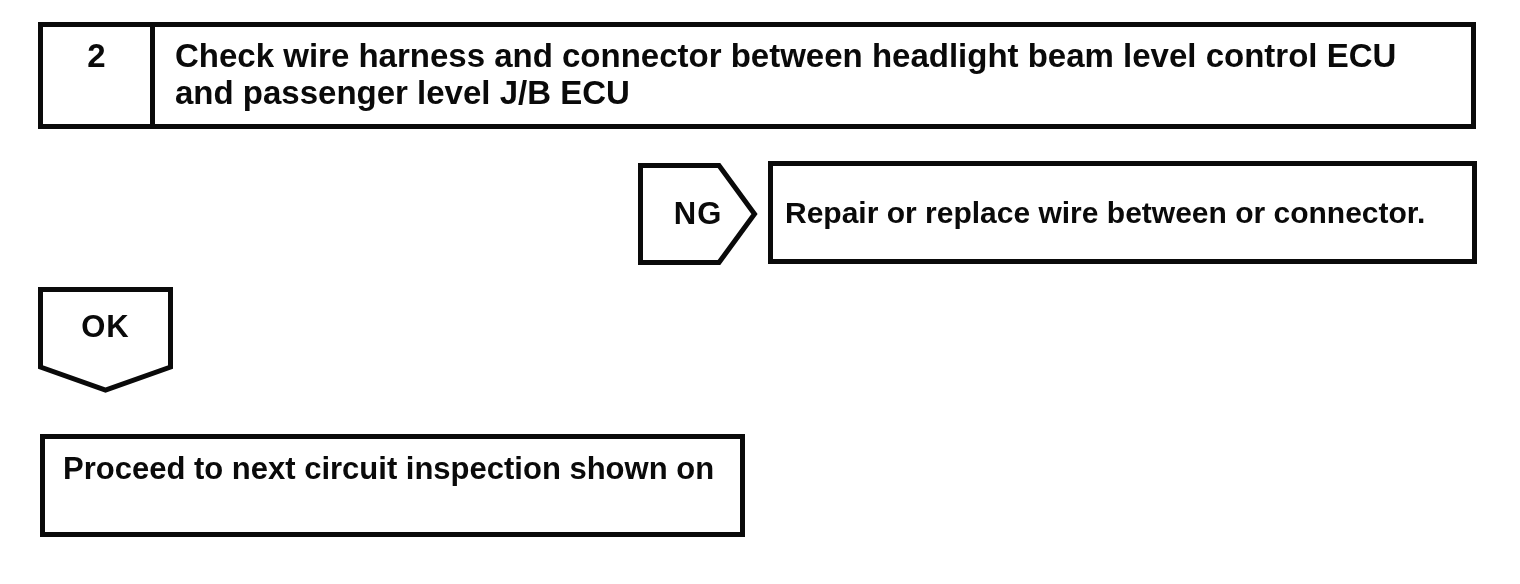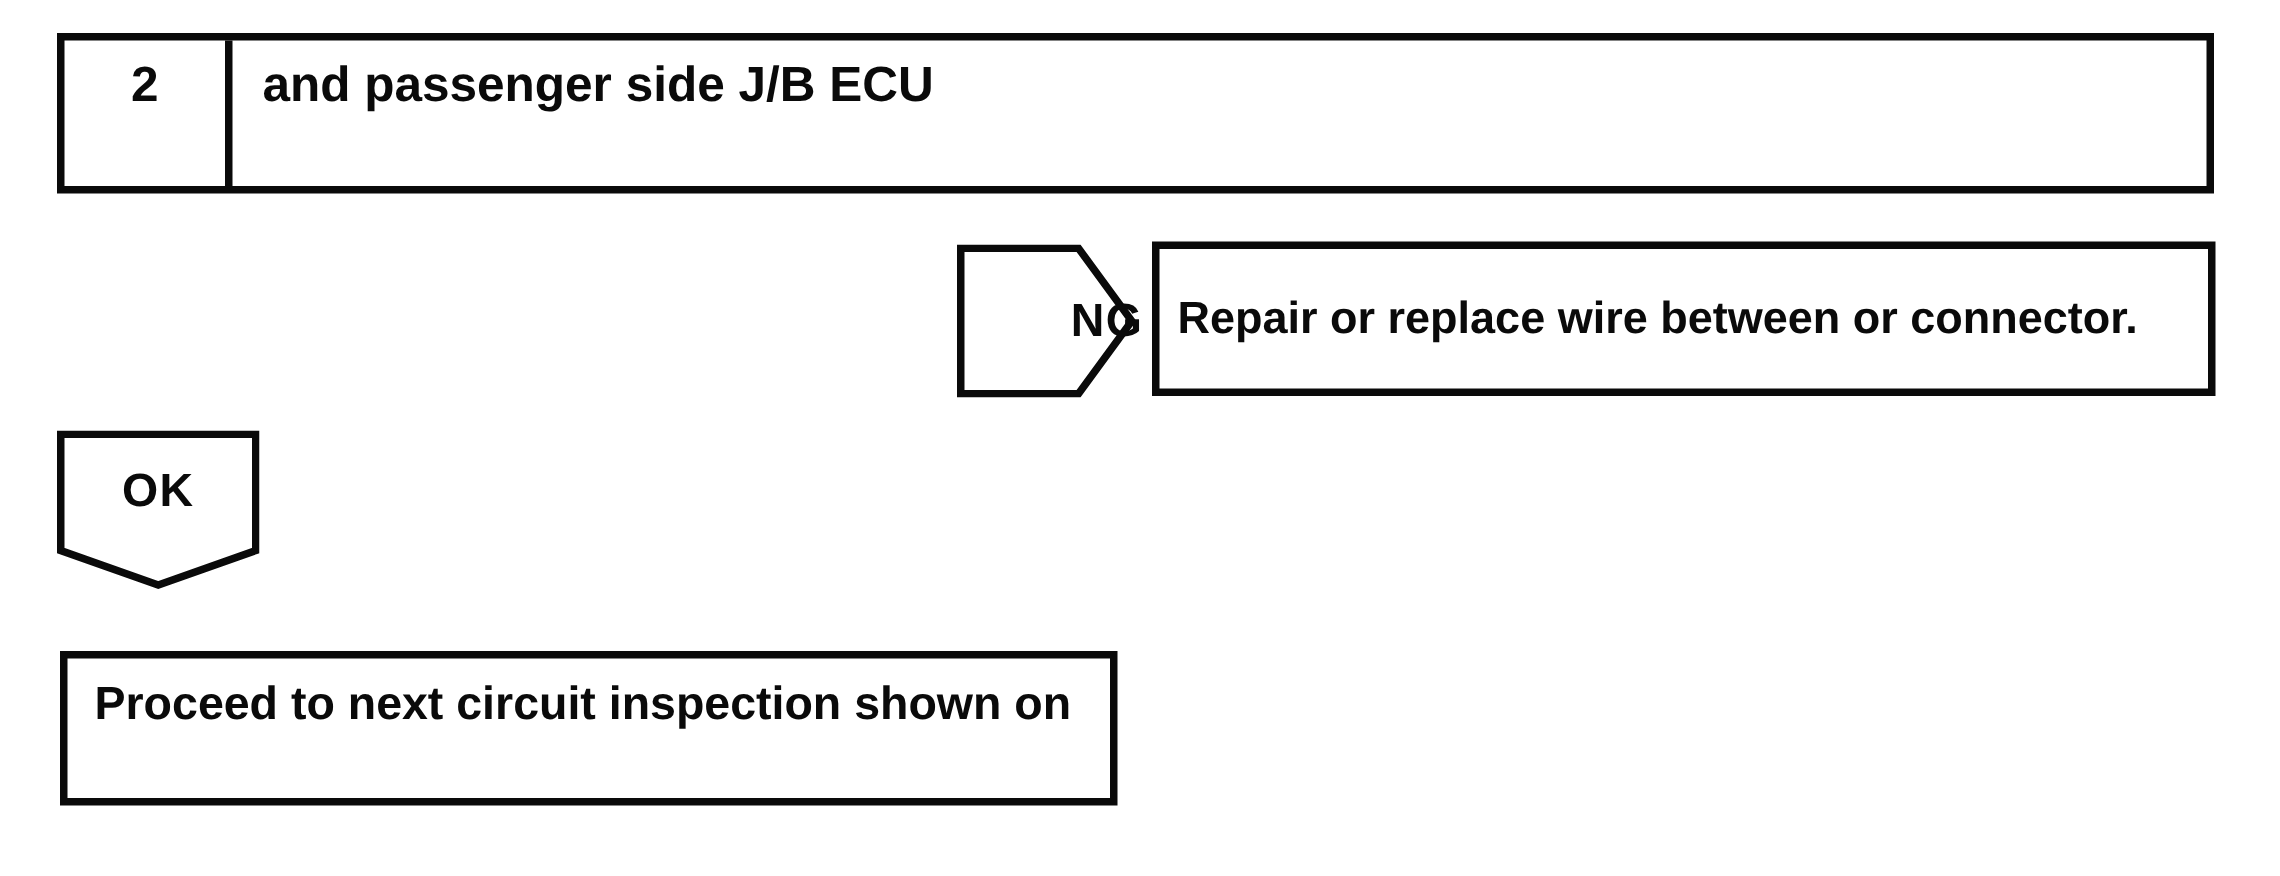--- a/index.html
+++ b/index.html
@@ -63,21 +63,20 @@
   .ng-connector .shape-label {
     position: absolute;
     left: 0; top: 0;
     width: 120px;
     height: 102px;
     display: flex;
     align-items: center;
     justify-content: center;
     font-size: 31px;
     letter-spacing: 1px;
-    margin-left: 40px;
   }
   
   .ng-result-box {
     left: 768px;
     top: 161px;
     width: 709px;
     height: 103px;
     display: flex;
     align-items: center;
     padding-left: 12px;
@@ -114,21 +113,22 @@
   }
 </style>
 </head>
 <body>
 
 <div class="canvas">
 
   <div class="box step-box">
     <div class="step-number-cell">2</div>
     <div class="step-title">
-      <div class="line">and passenger side J/B ECU</div>
+      <div class="line">Check wire harness and connector between headlight beam level control ECU</div>
+      <div class="line">and passenger level J/B ECU</div>
     </div>
   </div>
 
   <div class="ng-connector">
     <svg width="120" height="102" viewBox="0 0 120 102">
       <polygon points="2.5,2.5 81,2.5 116.5,51 81,99.5 2.5,99.5" fill="#ffffff" stroke="#0a0a0a" stroke-width="5" stroke-linejoin="miter"></polygon>
     </svg>
     <div class="shape-label">NG</div>
   </div>
 

